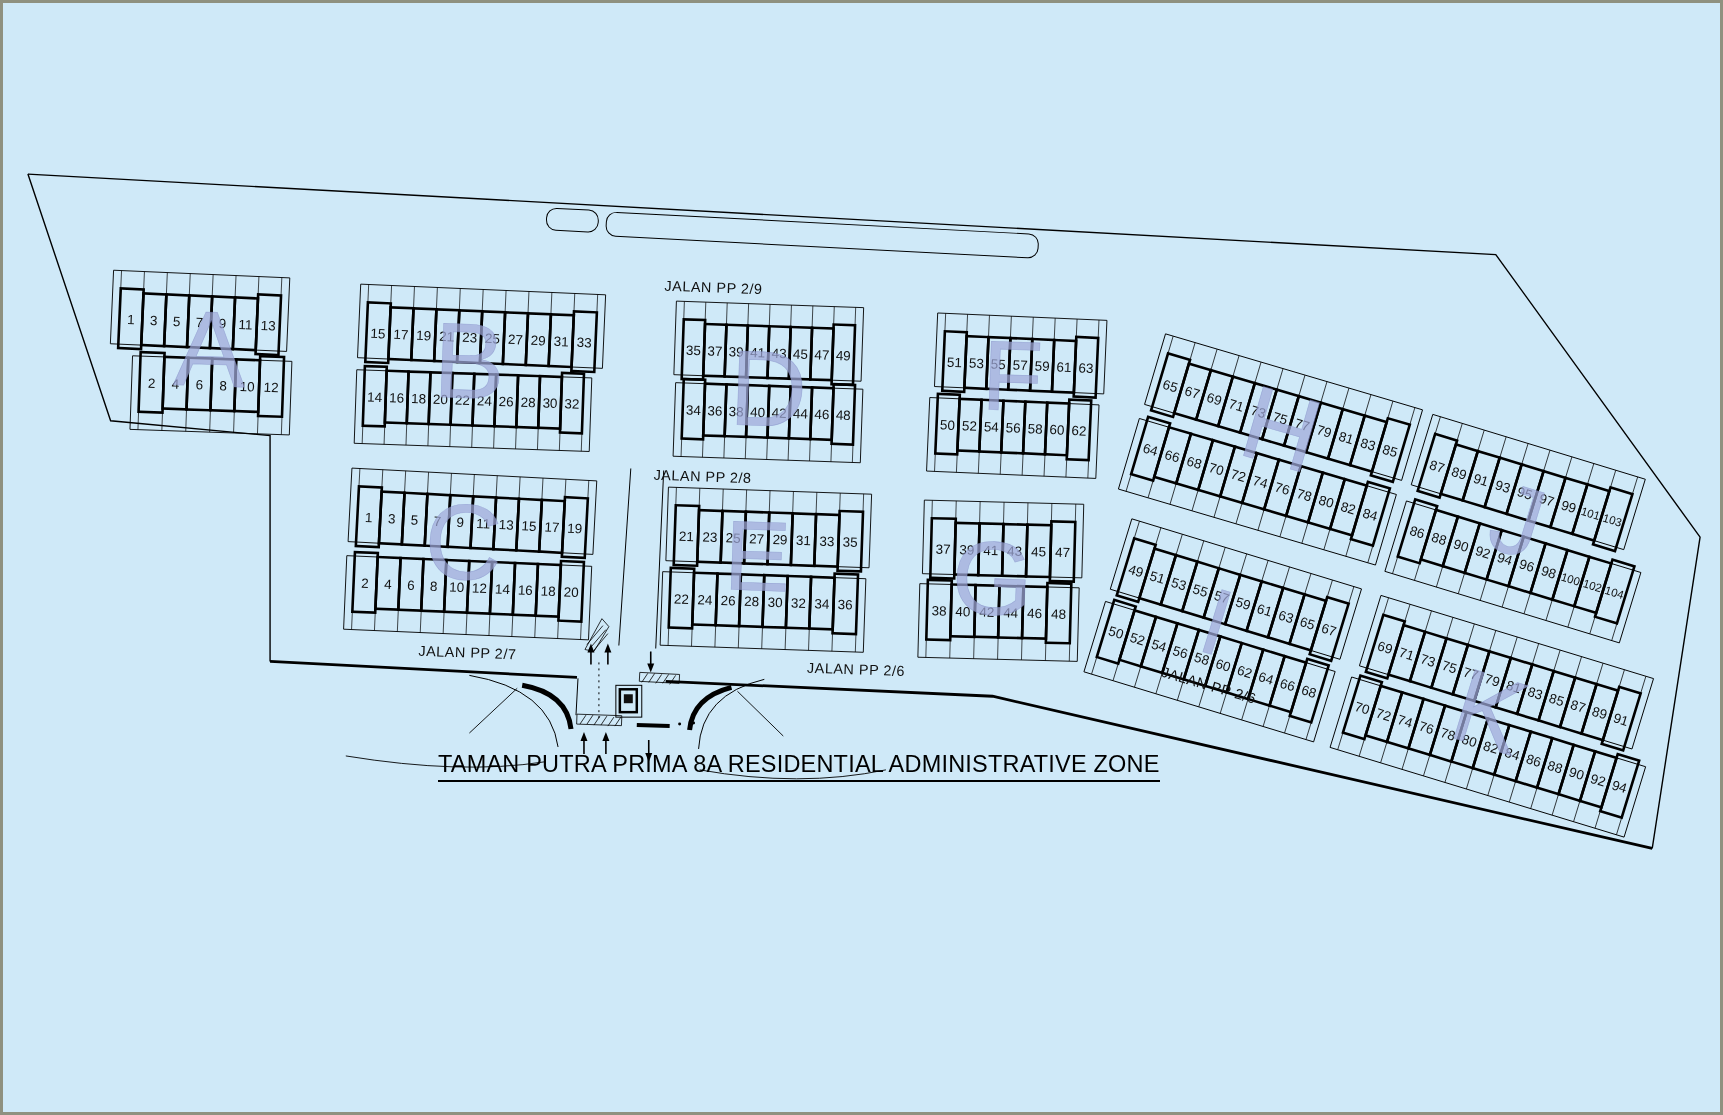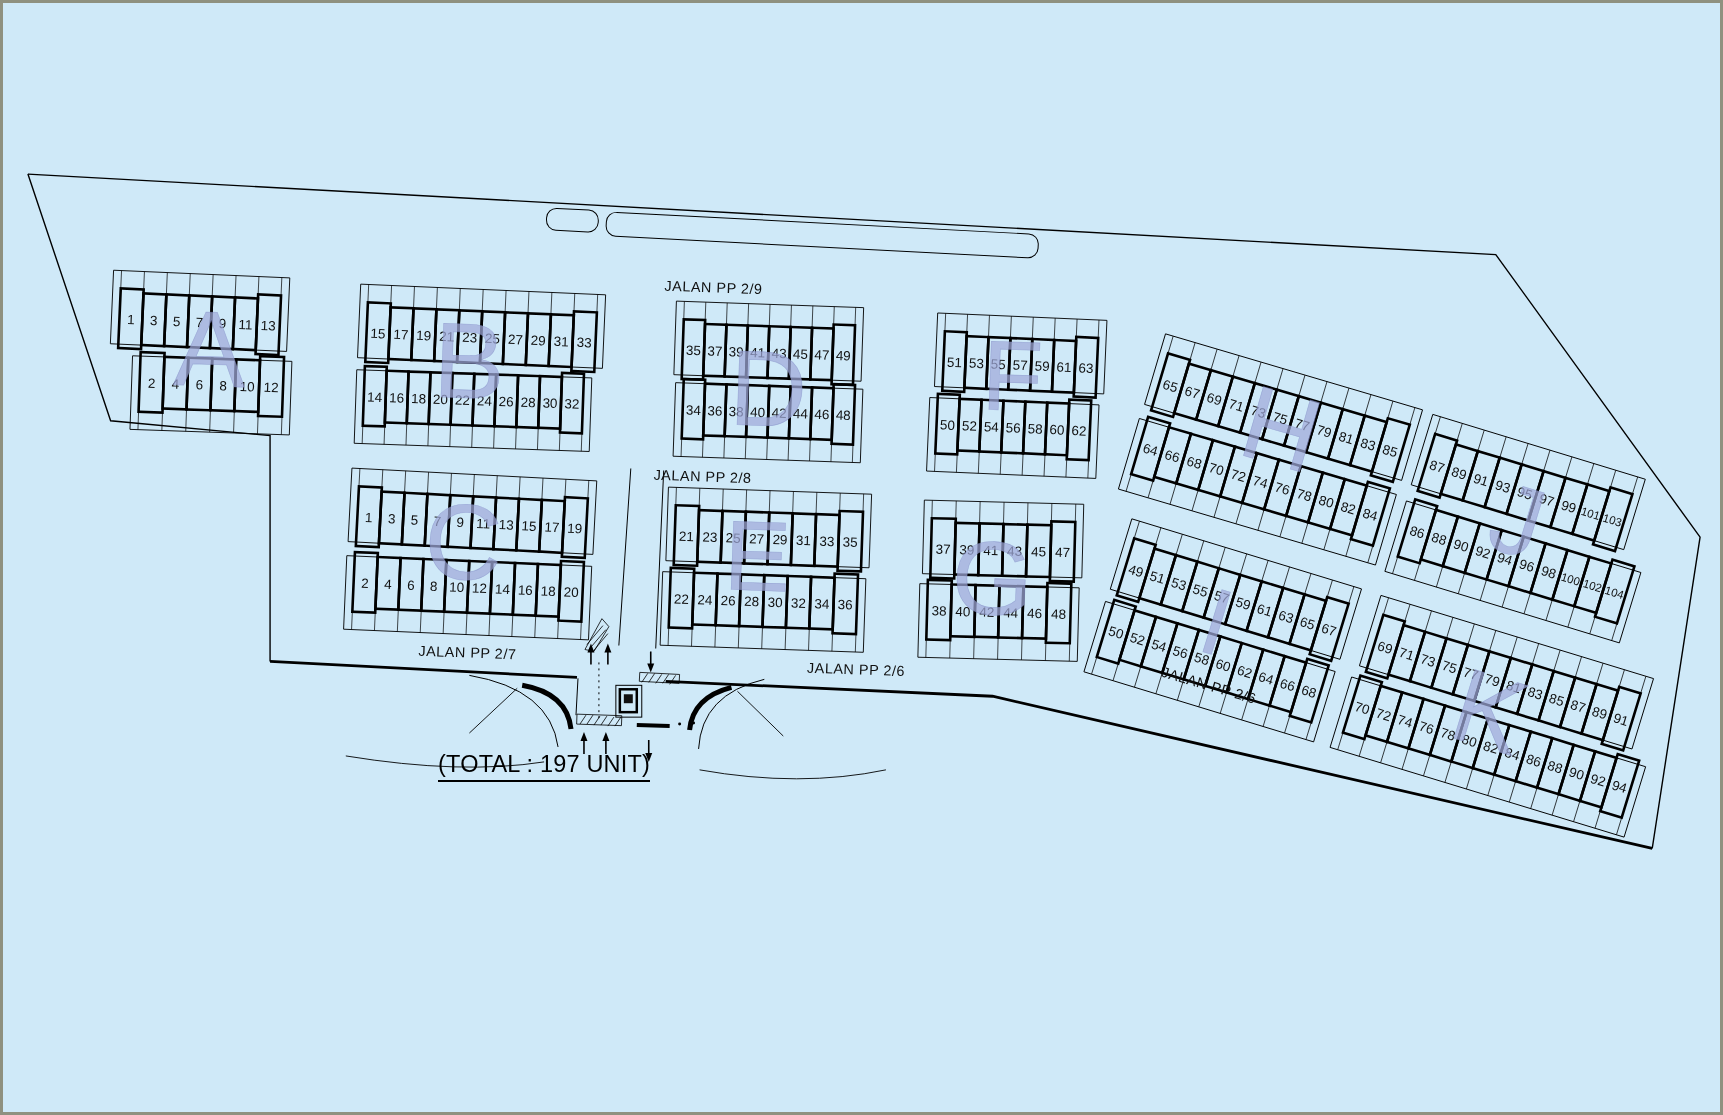--- a/index.html
+++ b/index.html
@@ -825,16 +825,16 @@
           <polygon points="644.5,754 651.5,754 648,763" fill="#000" stroke="none"></polygon>
       </g>
 
       <line x1="636" y1="726" x2="669" y2="727" stroke-width="4"></line>
       <circle cx="679" cy="725" r="1.5" fill="#000" stroke="none"></circle>
       <circle cx="693" cy="724" r="1.5" fill="#000" stroke="none"></circle>
     </g>
   </svg>
 
   <div class="plan-title">
-    <span class="t-line t-line2">(TOTAL : 197 UNIT)</span>
+    <span class="t-line">TAMAN PUTRA PRIMA 8A RESIDENTIAL ADMINISTRATIVE ZONE</span>
   </div>
 
 </div>
 
 </body></html>

